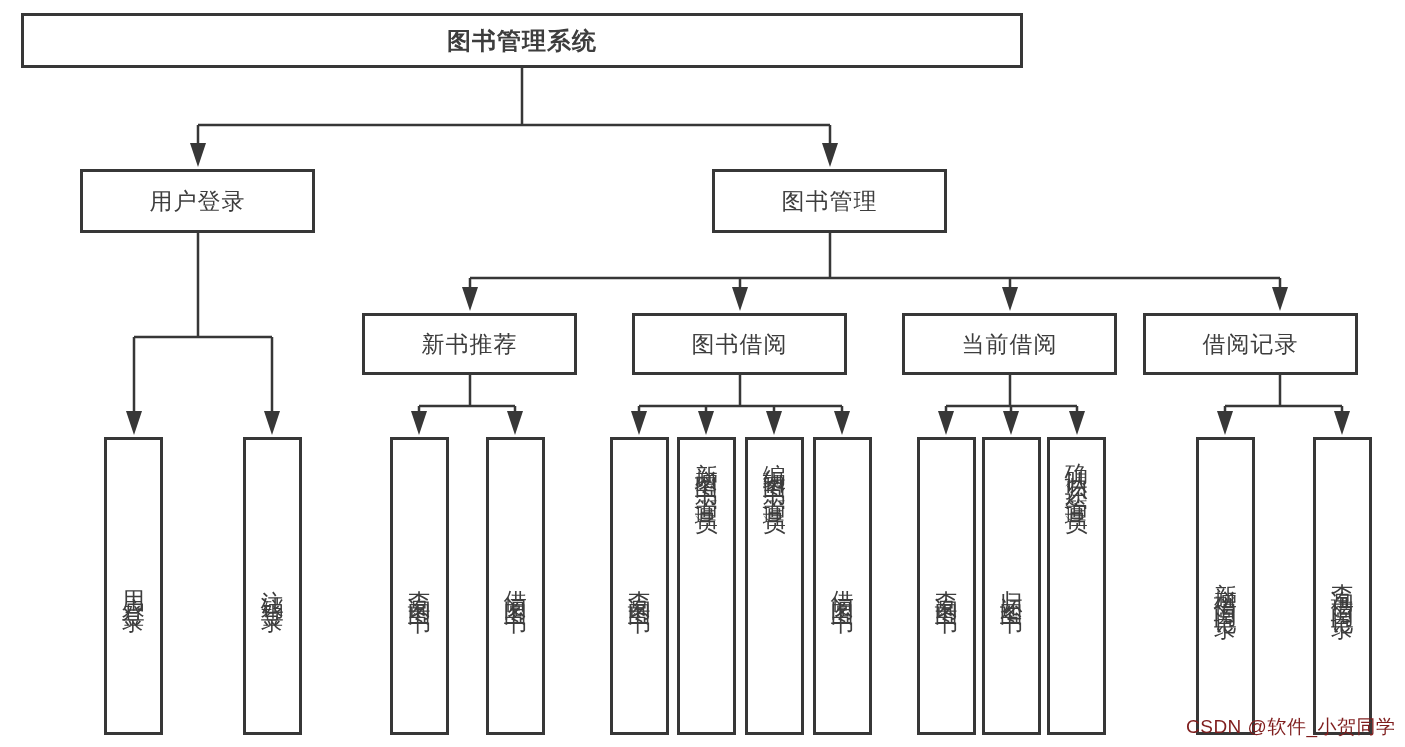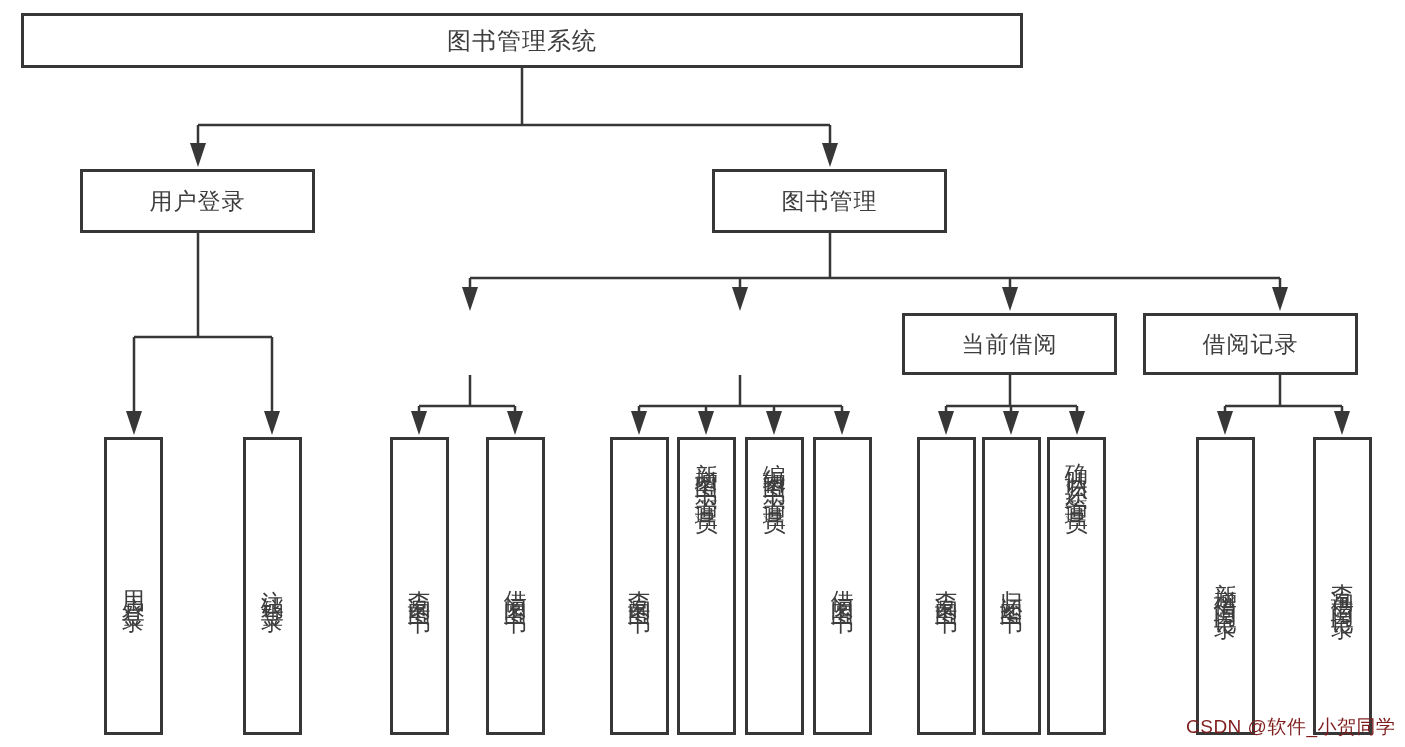--- a/index.html
+++ b/index.html
@@ -50,31 +50,37 @@
       <polygon points="766,411 782,411 774,435"></polygon>
       <polygon points="834,411 850,411 842,435"></polygon>
       <polygon points="938,411 954,411 946,435"></polygon>
       <polygon points="1003,411 1019,411 1011,435"></polygon>
       <polygon points="1069,411 1085,411 1077,435"></polygon>
       <polygon points="1217,411 1233,411 1225,435"></polygon>
       <polygon points="1334,411 1350,411 1342,435"></polygon>
     </g>
   </svg>
 
-  <div class="box h root" style="left:21px;top:13px;width:1002px;height:55px;">
+  <div class="box h root" style="left:21px;top:13px;width:1002px;height:55px;font-weight:bold;">
     <span>图书管理系统</span>
   </div>
 
   <div class="box h" style="left:80px;top:169px;width:235px;height:64px;">
     <span>用户登录</span>
   </div>
   <div class="box h" style="left:712px;top:169px;width:235px;height:64px;">
     <span>图书管理</span>
   </div>
 
+  <div class="box h" style="left:362px;top:313px;width:215px;height:62px;">
+    <span>新书推荐</span>
+  </div>
+  <div class="box h" style="left:632px;top:313px;width:215px;height:62px;">
+    <span>图书借阅</span>
+  </div>
   <div class="box h" style="left:902px;top:313px;width:215px;height:62px;">
     <span>当前借阅</span>
   </div>
   <div class="box h" style="left:1143px;top:313px;width:215px;height:62px;">
     <span>借阅记录</span>
   </div>
 
   <div class="box v" style="left:104px;top:437px;width:59px;height:298px;">
     <span>用户登录</span>
   </div>

